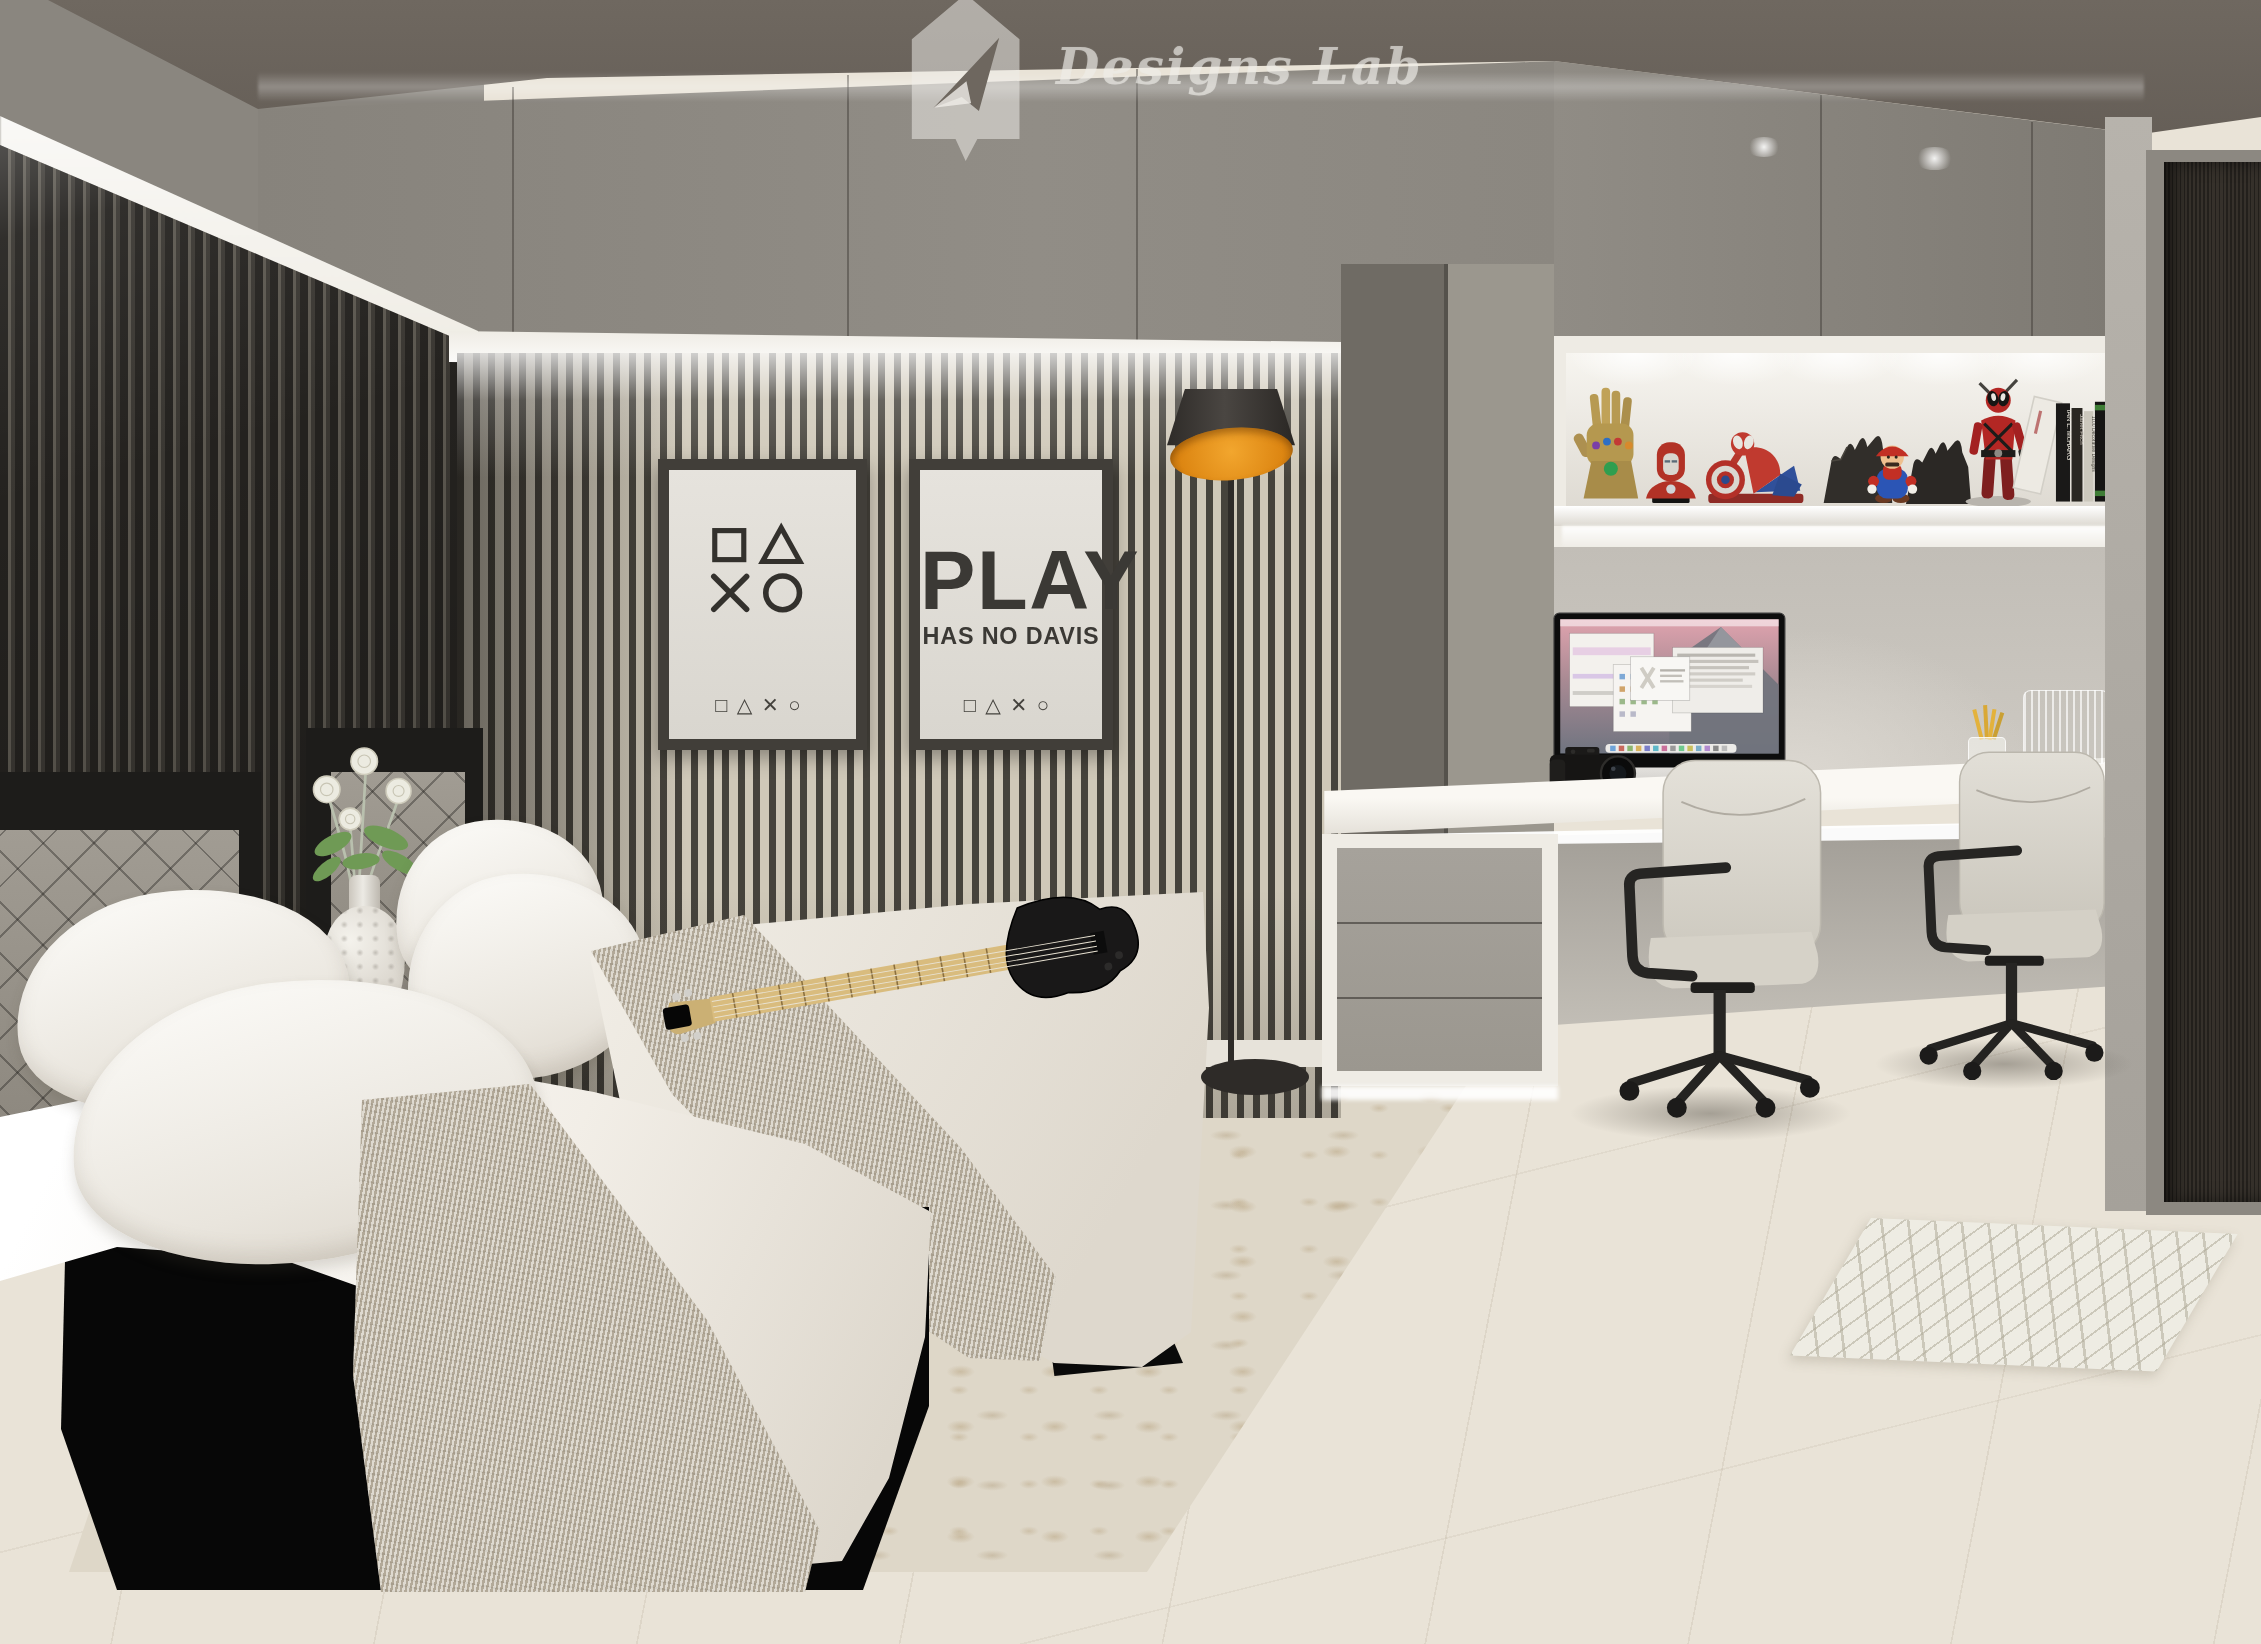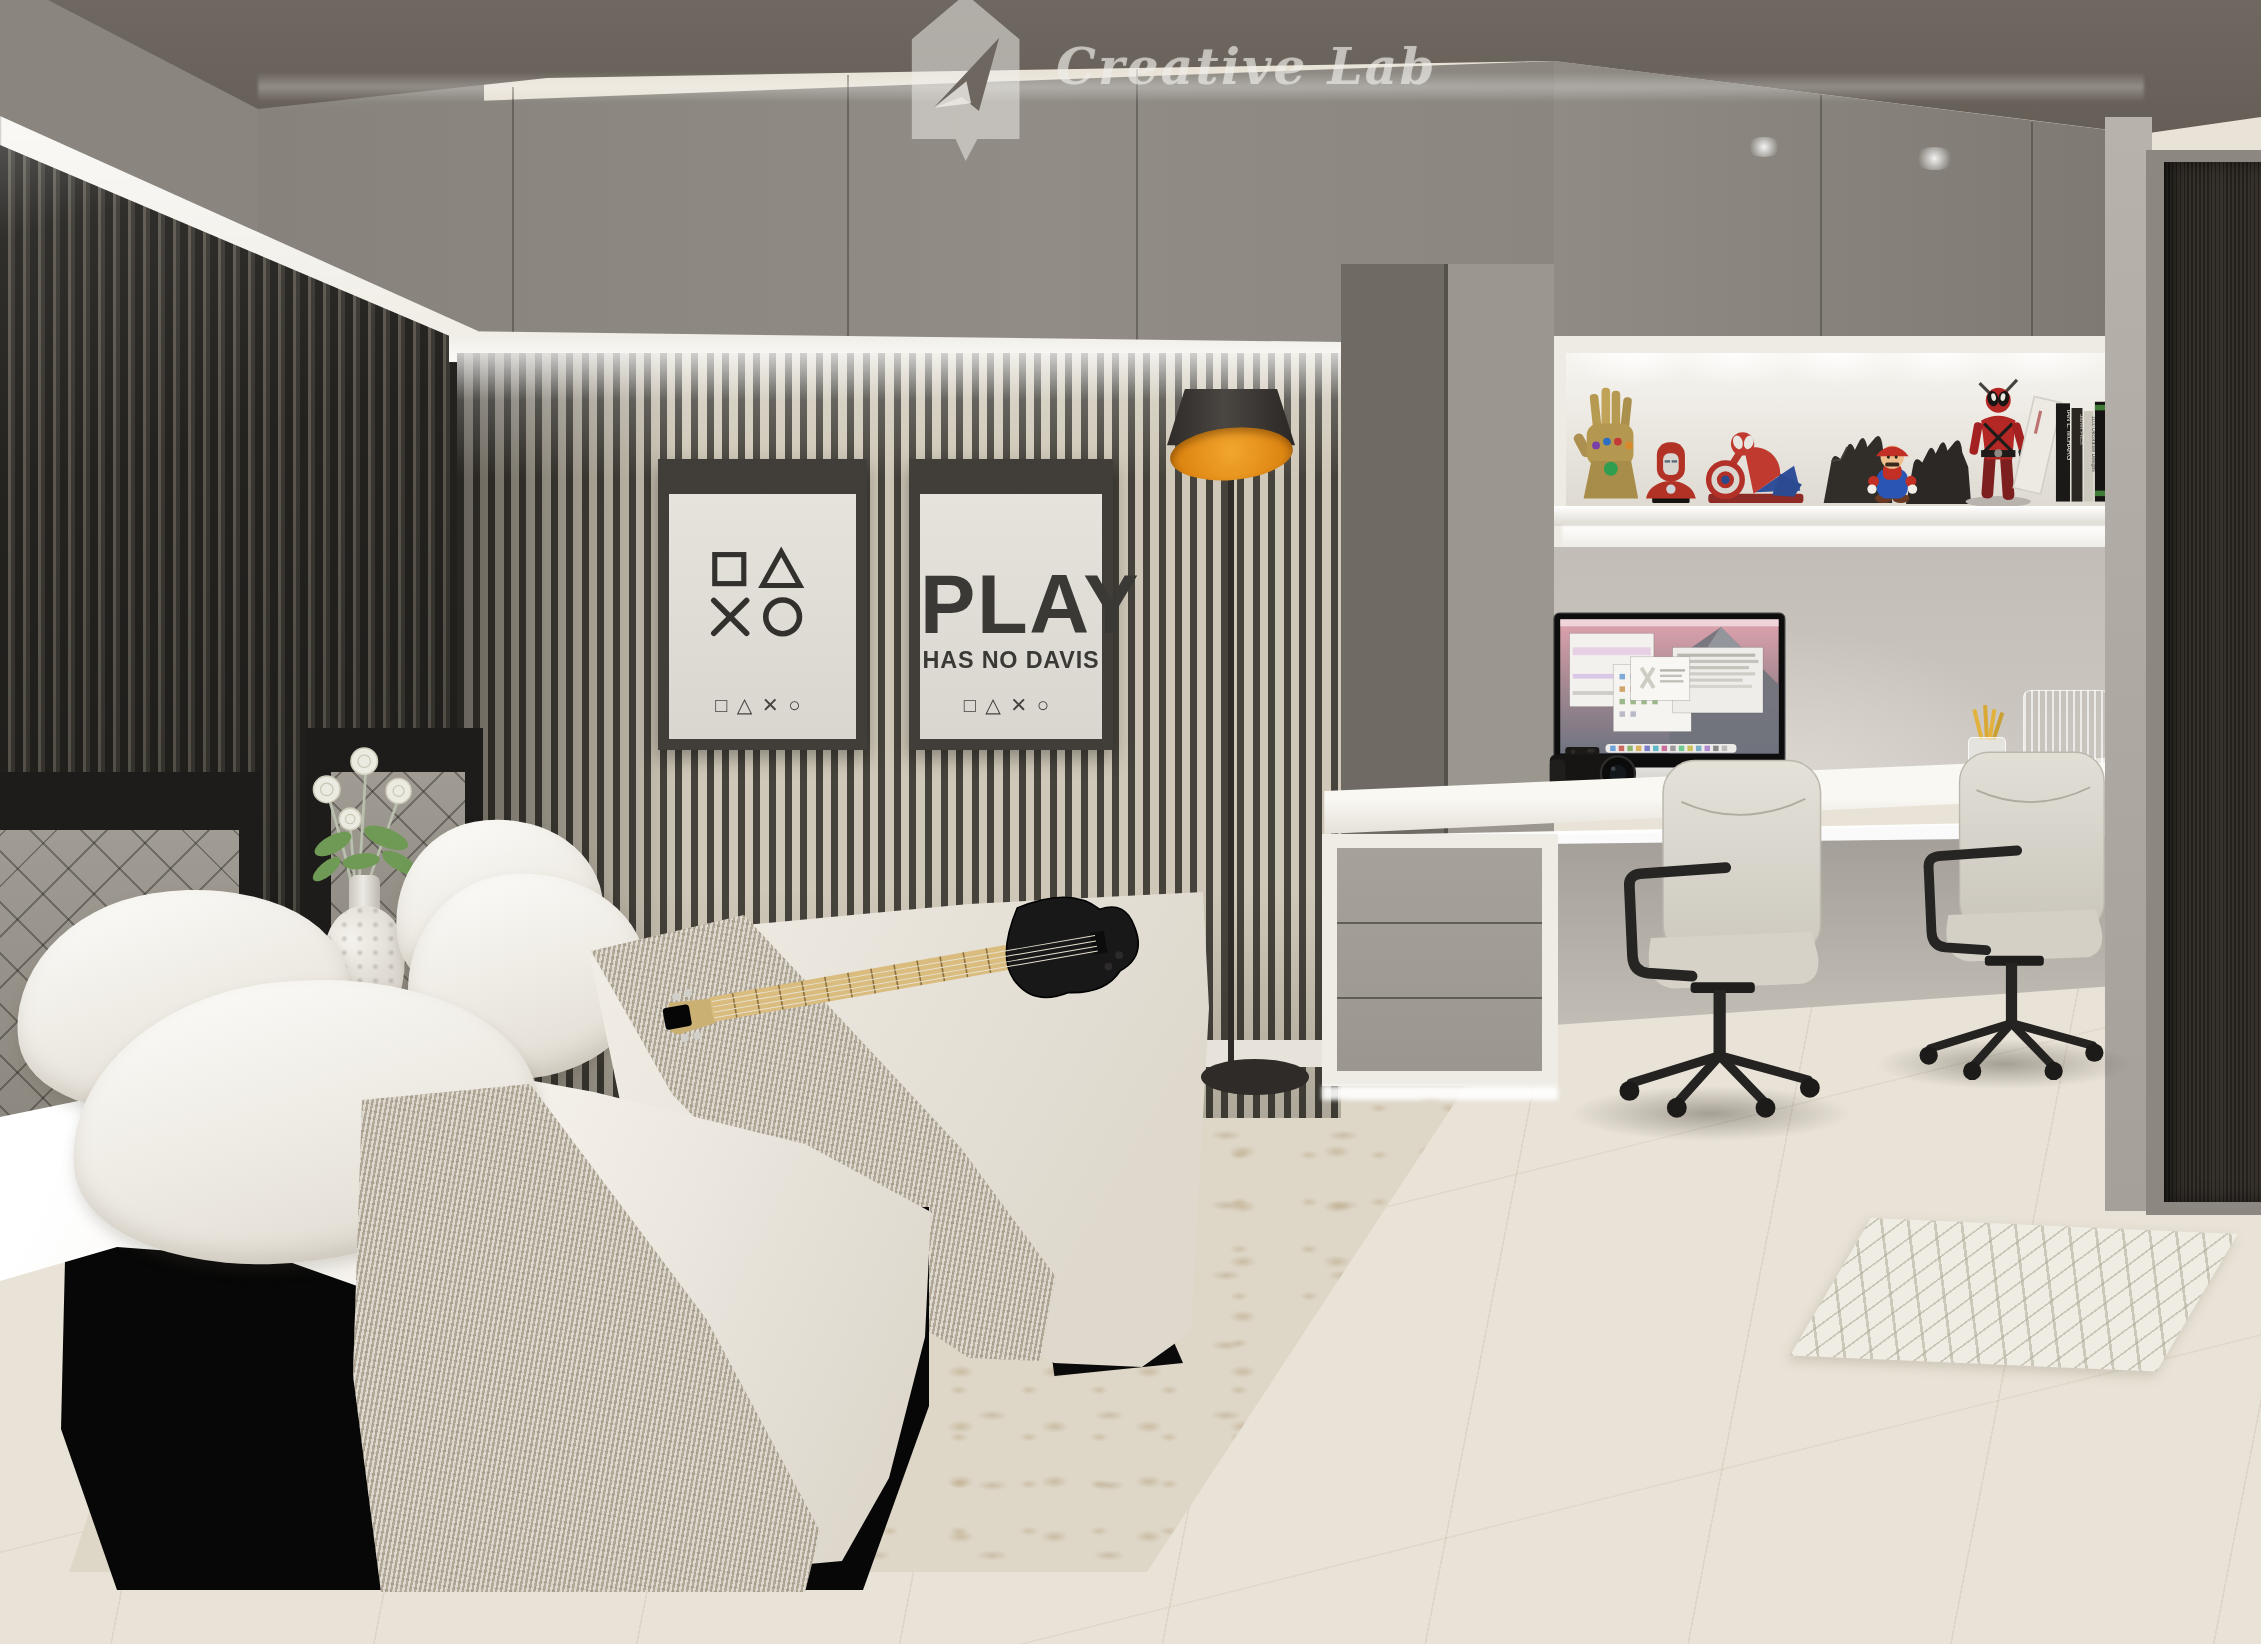--- a/index.html
+++ b/index.html
@@ -66,21 +66,21 @@
   .slat-wall{left:457px;top:353px;width:884px;height:765px;
     background:repeating-linear-gradient(90deg,#46433c 0 7px,#cfc8b8 7px 15.6px);}
   .slat-wall .light{position:absolute;inset:0;
     background:
       linear-gradient(180deg,rgba(255,255,255,.75) 0,rgba(255,255,255,.18) 47px,transparent 125px),
       linear-gradient(90deg,rgba(16,14,12,.55),rgba(16,14,12,.25) 14%,transparent 26%),
       linear-gradient(0deg,rgba(20,18,15,.18),transparent 30%);}
   .baseboard{left:1195px;top:1040px;width:147px;height:26.6px;background:#e7e3da;}
   
   .poster{background:#413e39;box-shadow:0 7.8px 19px rgba(0,0,0,.35);}
-  .poster .canvas{position:absolute;inset:11px;background:linear-gradient(180deg,#e6e3dd,#d9d6cf);margin-top:24px;}
+  .poster .canvas{position:absolute;inset:11px;background:linear-gradient(180deg,#e6e3dd,#d9d6cf);}
   .poster-footer{position:absolute;left:0;right:0;text-align:center;
     color:#44423d;font-size:20.3px;letter-spacing:9.4px;}
   .play-title{position:absolute;left:0;right:0;text-align:center;top:69px;
     color:#3b3935;font-weight:700;font-size:83px;letter-spacing:1.6px;line-height:1;}
   .play-sub{position:absolute;left:0;right:0;text-align:center;top:153px;
     color:#3b3935;font-weight:700;font-size:23.4px;letter-spacing:0.8px;}
   
   .lamp-shade{left:1167px;top:389px;width:128px;height:72px;
     clip-path:polygon(14% 0,86% 0,100% 78%,0 78%);
     background:linear-gradient(90deg,#2e2b28,#4a4642 45%,#2a2724);}
@@ -620,17 +620,17 @@
   <div class="abs lamp-base"></div>
   <div class="abs lamp-shade"></div>
   <div class="abs lamp-orange"></div>
 
   <div class="abs" style="left:890px;top:-11px;width:437px;height:180px">
     <svg viewBox="0 0 200 230" style="left:0;top:0;width:156px;height:180px">
       <path d="M28,64 L97,6 L166,64 L166,192 L112,192 L97,220 L84,192 L28,192 Z" fill="rgba(240,238,233,.52)"></path>
       <path d="M56,152 L140,62 L114,156 L92,138 Z" fill="#6e675f"></path>
       <path d="M56,152 L98,118 L104,146 Z" fill="rgba(240,238,233,.8)"></path>
     </svg>
-    <div class="abs wm-text" style="left:166px;top:48px">Creative Lab</div>
+    <div class="abs wm-text" style="left:166px;top:48px">Designs Lab</div>
   </div>
 
 </div>
 
 
 </body></html>

